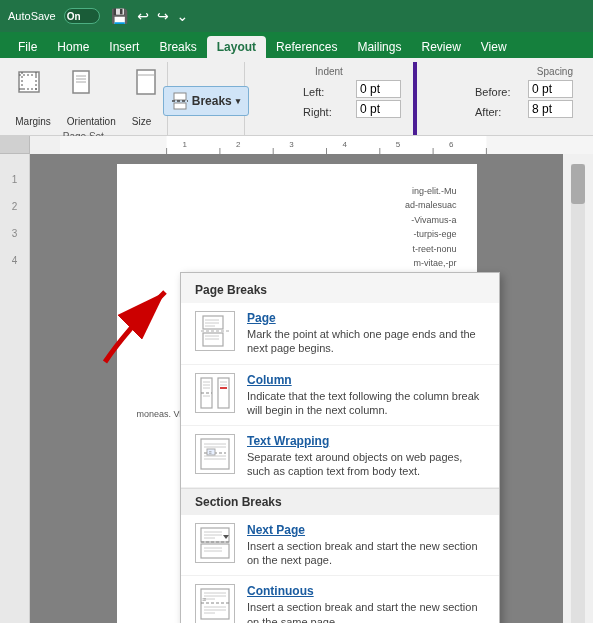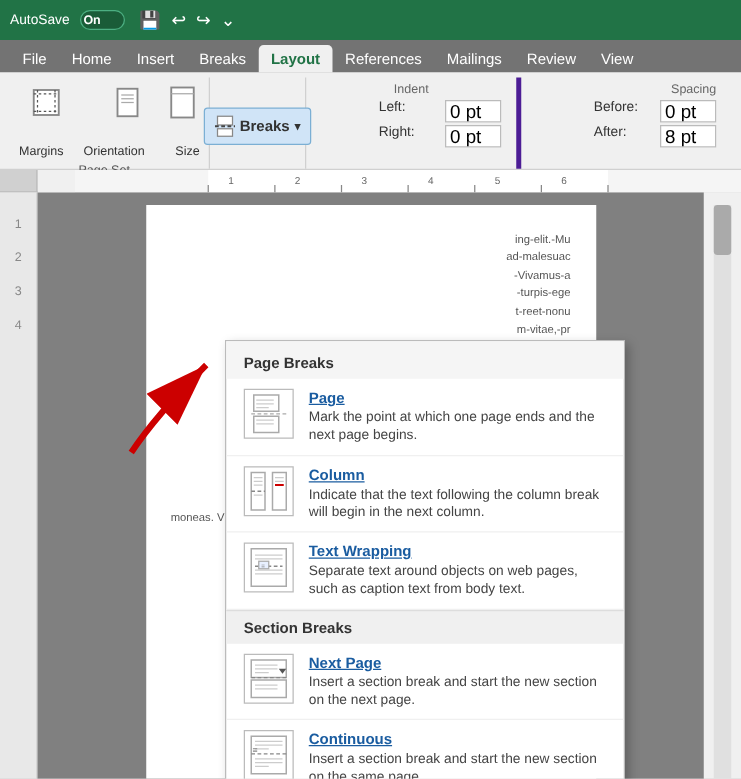--- a/index.html
+++ b/index.html
@@ -31,21 +31,21 @@
       border-radius: 50%;
       width: 12px;
       height: 12px;
       margin-left: auto;
     }
     .title-bar-icons { color: white; font-size: 14px; display: flex; gap: 8px; margin-left: 4px; }
     .title-bar-icons span { cursor: pointer; }
 
     
     .ribbon-tabs {
-      background: #737373;
+      background: #15803d;
       display: flex;
       align-items: flex-end;
       padding: 0 8px;
       height: 26px;
     }
     .ribbon-tab {
       color: white;
       font-size: 12px;
       padding: 4px 10px;
       cursor: pointer;
@@ -85,21 +85,21 @@
     }
     .ribbon-buttons {
       display: flex;
       gap: 4px;
       align-items: center;
       flex: 1;
     }
     .ribbon-btn {
       display: flex;
       flex-direction: column;
-      align-items: flex-end;
+      align-items: flex-start;
       cursor: pointer;
       padding: 4px 6px;
       border-radius: 3px;
       font-size: 10px;
       color: #333;
       gap: 16px;
     }
     .ribbon-btn-icon {
       font-size: 22px;
       line-height: 1;
@@ -116,32 +116,32 @@
       display: flex;
       align-items: center;
       gap: 4px;
       font-size: 12px;
       color: #333;
       font-weight: 600;
       position: relative;
     }
     .field-row {
       display: flex;
-      align-items: flex-start;
+      align-items: flex-end;
       gap: 8px;
       font-size: 11px;
       margin-left: 46px;
     }
     .field-label { color: #333; width: 45px; }
     .field-input {
       border: 1px solid #bbb;
       background: white;
       width: 45px;
       height: 18px;
-      font-size: 15px;
+      font-size: 12px;
       padding: 0 3px;
     }
 
     
     .ruler-h {
       height: 18px;
       background: #f5f5f5;
       border-bottom: 1px solid #d0d0d0;
       margin-left: 30px;
     }

